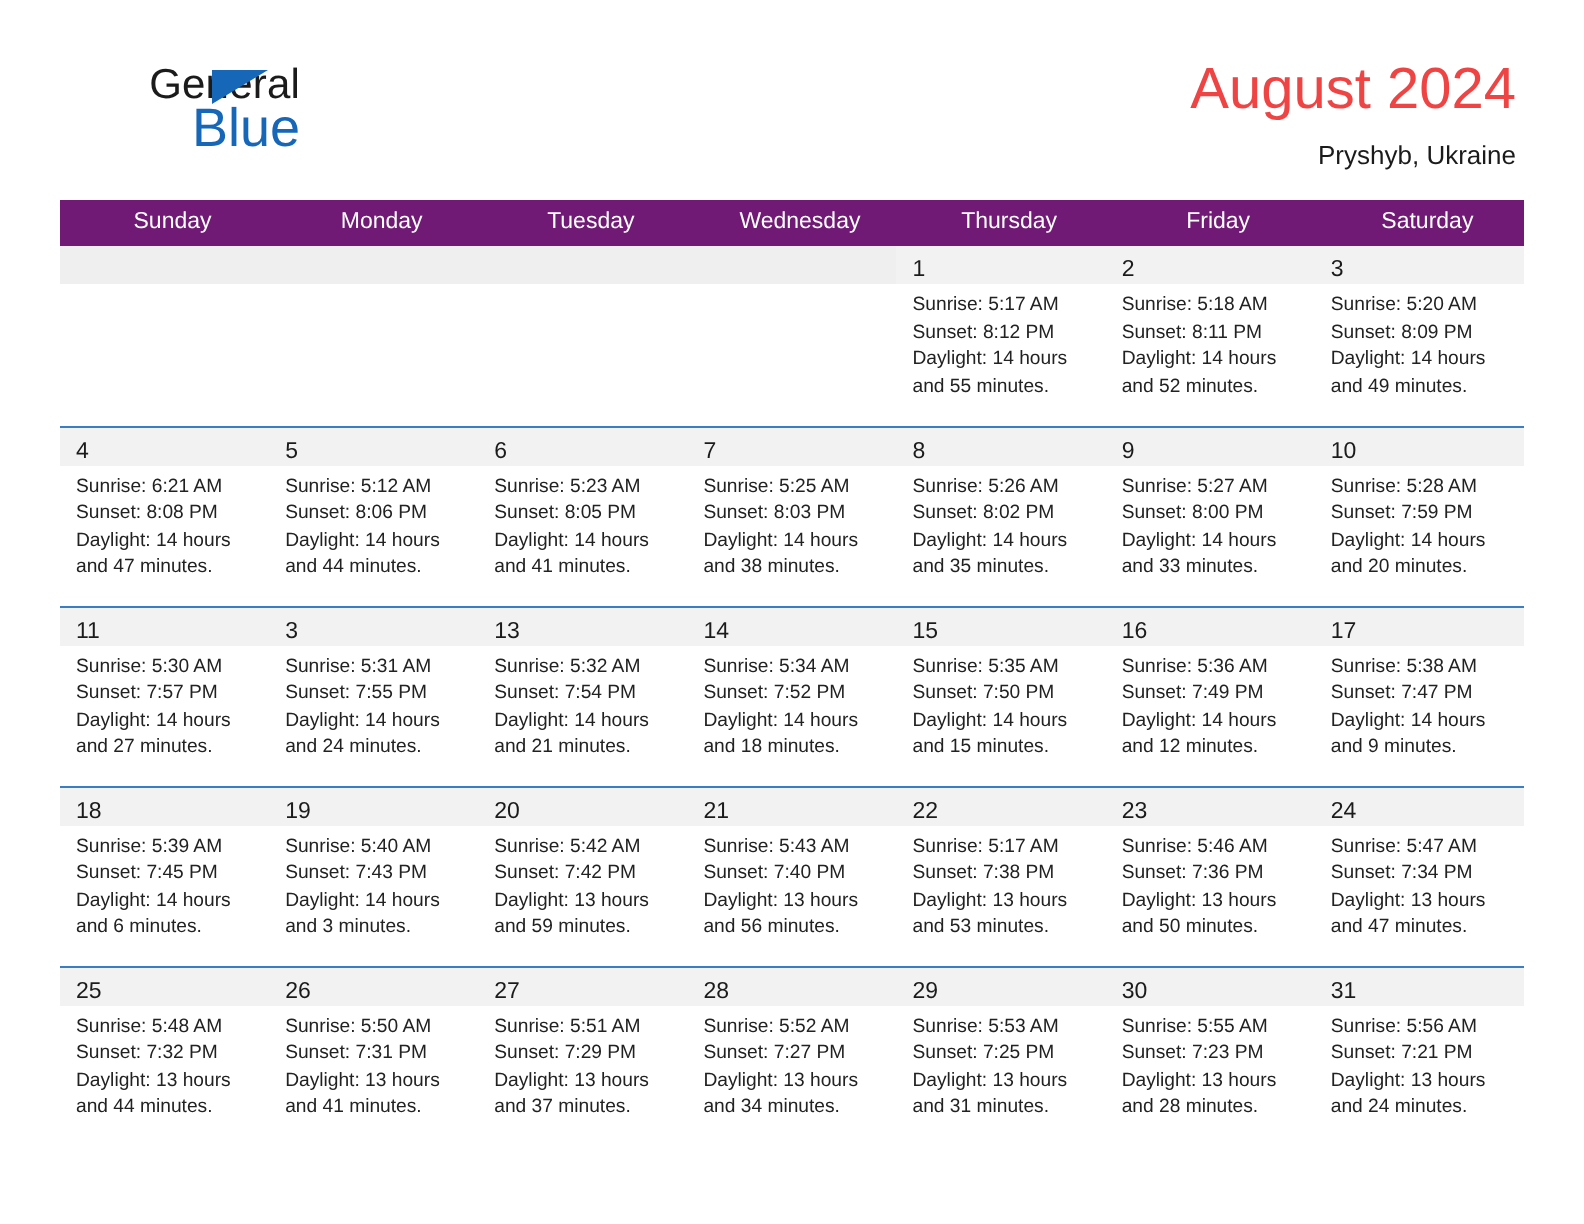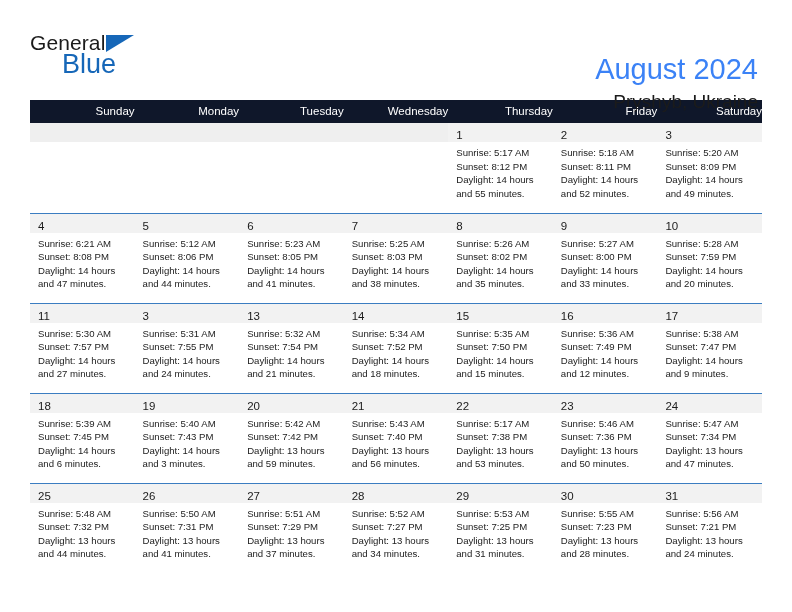--- a/index.html
+++ b/index.html
@@ -23,20 +23,21 @@
     display: flex;
     align-items: flex-start;
     justify-content: space-between;
     padding: 28px 30px 0 30px;
     height: 100px;
   }
   .brand {
     position: relative;
     width: 120px;
     padding-top: 4px;
+    text-align: right;
   }
   .brand-top {
     font-size: 21px;
     color: #1b1b1b;
     letter-spacing: 0.1px;
     line-height: 22px;
     font-weight: 400;
     white-space: nowrap;
   }
   .brand-bottom {
@@ -56,50 +57,49 @@
     border-left: 28px solid #1667b8;
     border-bottom: 17px solid transparent;
   }
   .title-wrap {
     text-align: right;
     padding-right: 4px;
   }
   .cal-title {
     font-size: 29px;
     font-weight: 400;
-    color: #3b82f6;
+    color: #ef4444;
     line-height: 34px;
     white-space: nowrap;
-    margin-top: 24px;
   }
   .cal-subtitle {
-    font-size: 19px;
+    font-size: 13px;
     font-weight: 400;
     color: #1b1b1b;
     line-height: 18px;
     margin-top: 7px;
     white-space: nowrap;
   }
 
   
   .calendar {
     margin: 0 30px;
     width: 732px;
   }
   table.cal-table {
     width: 732px;
     border-collapse: collapse;
     table-layout: fixed;
   }
   thead th {
-    background: #0f172a;
+    background: #701a75;
     color: #ffffff;
     font-size: 11.5px;
     font-weight: 400;
-    text-align: right;
+    text-align: center;
     padding: 5px 0 5px 8px;
     height: 21px;
     line-height: 13px;
   }
   tbody td {
     vertical-align: top;
     height: 90px;
     border-top: 1.4px solid #3b7dc1;
     padding: 0;
     background: #ffffff;

